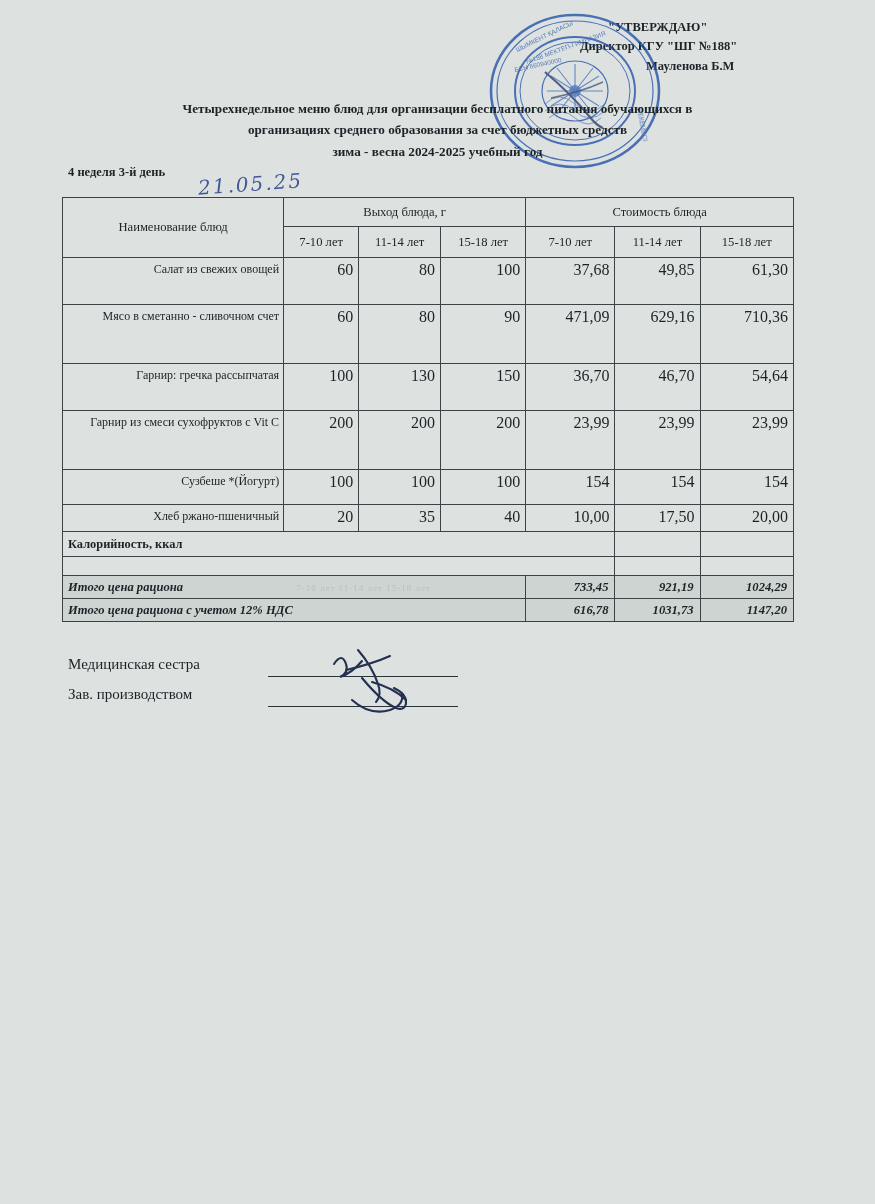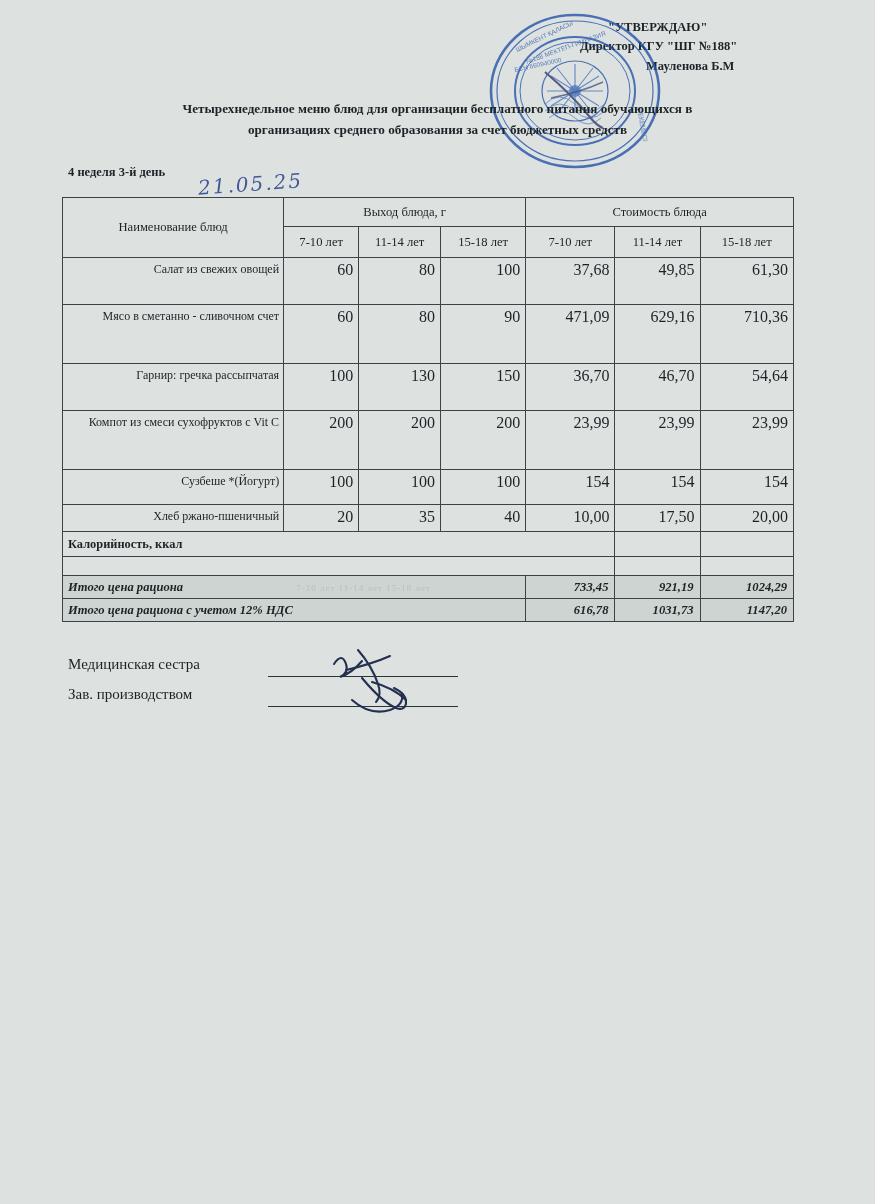--- a/index.html
+++ b/index.html
@@ -144,20 +144,21 @@
         <text x="150" y="96" transform="rotate(80 150 96)">МЕКЕМЕСІ</text>
       </g>
       <path d="M58 60 q26 22 44 44 q8 10 14 12" stroke="#22305e" stroke-width="2.2" fill="none" opacity=".95"></path>
       <path d="M64 86 q30 -6 52 -16" stroke="#22305e" stroke-width="1.4" fill="none" opacity=".8"></path>
     </svg>
   </div>
 
   <div class="title">
     <div class="t1">Четырехнедельное меню блюд для организации бесплатного питания обучающихся в</div>
     <div class="t2">организациях среднего образования за счет бюджетных средств</div>
+    <div class="t3">зима - весна 2024-2025 учебный год</div>
   </div>
 
   <div class="weekday">4 неделя 3-й день</div>
   <div class="handdate">21.05.25</div>
 
   <table>
     <thead>
       <tr>
         <th class="namecol" rowspan="2" style="width:236px;height:58px;">Наименование блюд</th>
         <th colspan="3" style="height:28px;">Выход блюда, г</th>
@@ -194,21 +195,21 @@
       <tr class="r-mid">
         <td class="dish">Гарнир: гречка рассыпчатая</td>
         <td class="num">100</td>
         <td class="num">130</td>
         <td class="num">150</td>
         <td class="num">36,70</td>
         <td class="num">46,70</td>
         <td class="num">54,64</td>
       </tr>
       <tr class="r-tall">
-        <td class="dish">Компот из смеси сухофруктов с Vit C</td>
+        <td class="dish">Гарнир из смеси сухофруктов с Vit C</td>
         <td class="num">200</td>
         <td class="num">200</td>
         <td class="num">200</td>
         <td class="num">23,99</td>
         <td class="num">23,99</td>
         <td class="num">23,99</td>
       </tr>
       <tr class="r-short">
         <td class="dish">Сузбеше *(Йогурт)</td>
         <td class="num">100</td>

